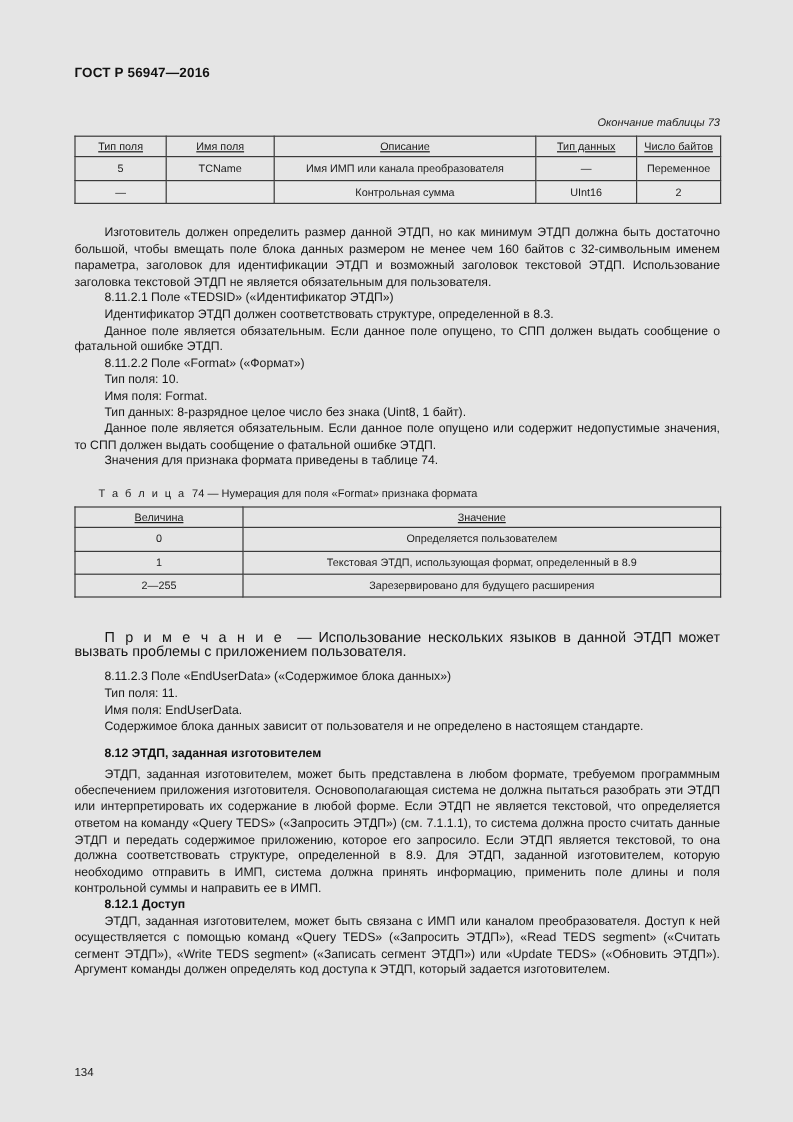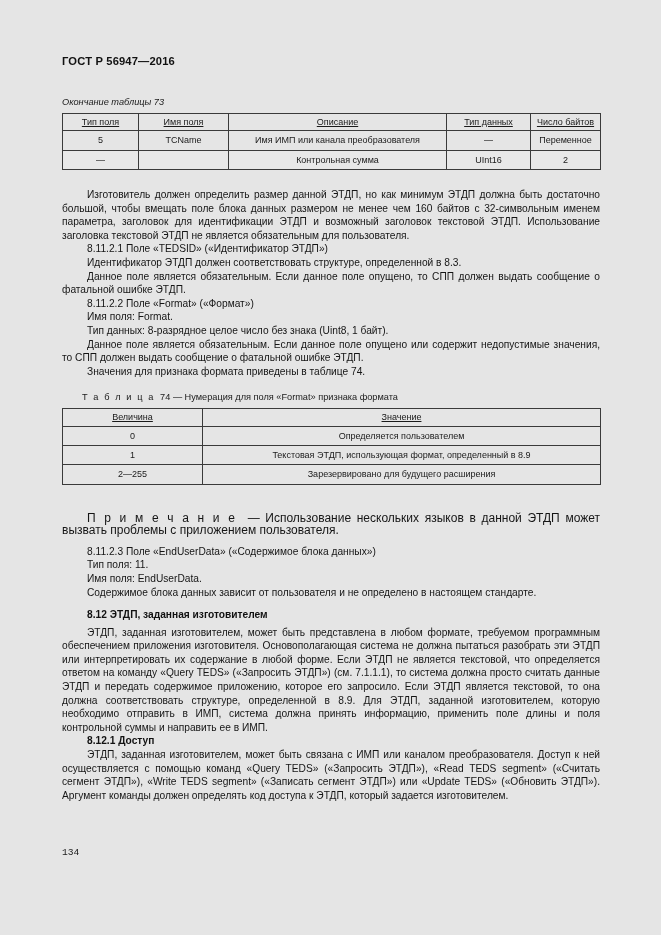--- a/index.html
+++ b/index.html
@@ -38,20 +38,21 @@
     margin: 0 0 30px 0;
     color: #111;
   }
 
   
   .table-caption-cont {
     font-size: 9.2px;
     font-style: italic;
     margin: 0 0 6px 0;
     color: #1a1a1a;
+    text-align: right;
   }
   .table-caption {
     font-size: 9.2px;
     margin: 0 0 6px 0;
     color: #1a1a1a;
   }
   .table-caption .tbl-word {
     letter-spacing: 1.6px;
     margin-left: 20px;
   }
@@ -121,24 +122,23 @@
     font-weight: bold;
     margin: 0;
     text-indent: 25px;
     line-height: 13.6px;
     color: #111;
   }
 
   .page-number {
     position: absolute;
     left: 62px;
-    top: 847px;
+    top: 889px;
     font-size: 9.6px;
     color: #1a1a1a;
-    font-family: Liberation Mono, monospace;
   }
 </style>
 </head>
 <body>
 
 <div class="page">
 
   <div class="content">
 
     <div class="doc-header">ГОСТ Р 56947—2016</div>
@@ -180,20 +180,21 @@
       </tbody>
     </table>
 
     <div class="gap-xl"></div>
 
     <p class="body">Изготовитель должен определить размер данной ЭТДП, но как минимум ЭТДП должна быть достаточно большой, чтобы вмещать поле блока данных размером не менее чем 160 байтов с 32-символьным именем параметра, заголовок для идентификации ЭТДП и возможный заголовок текстовой ЭТДП. Использование заголовка текстовой ЭТДП не является обязательным для пользователя.</p>
     <p class="body tight">8.11.2.1 Поле «TEDSID» («Идентификатор ЭТДП»)</p>
     <p class="body tight">Идентификатор ЭТДП должен соответствовать структуре, определенной в 8.3.</p>
     <p class="body">Данное поле является обязательным. Если данное поле опущено, то СПП должен выдать сообщение о фатальной ошибке ЭТДП.</p>
     <p class="body tight">8.11.2.2 Поле «Format» («Формат»)</p>
+    <p class="body tight">Тип поля: 10.</p>
     <p class="body tight">Имя поля: Format.</p>
     <p class="body tight">Тип данных: 8-разрядное целое число без знака (Uint8, 1 байт).</p>
     <p class="body">Данное поле является обязательным. Если данное поле опущено или содержит недопустимые значения, то СПП должен выдать сообщение о фатальной ошибке ЭТДП.</p>
     <p class="body tight">Значения для признака формата приведены в таблице 74.</p>
 
     <div class="gap-l"></div>
 
     <div class="table-caption"><span class="tbl-word">Т а б л и ц а</span>&nbsp;&nbsp;<span>74</span> <span>— Нумерация для поля «Format» признака формата</span></div>
 
     <table class="gost t74">

